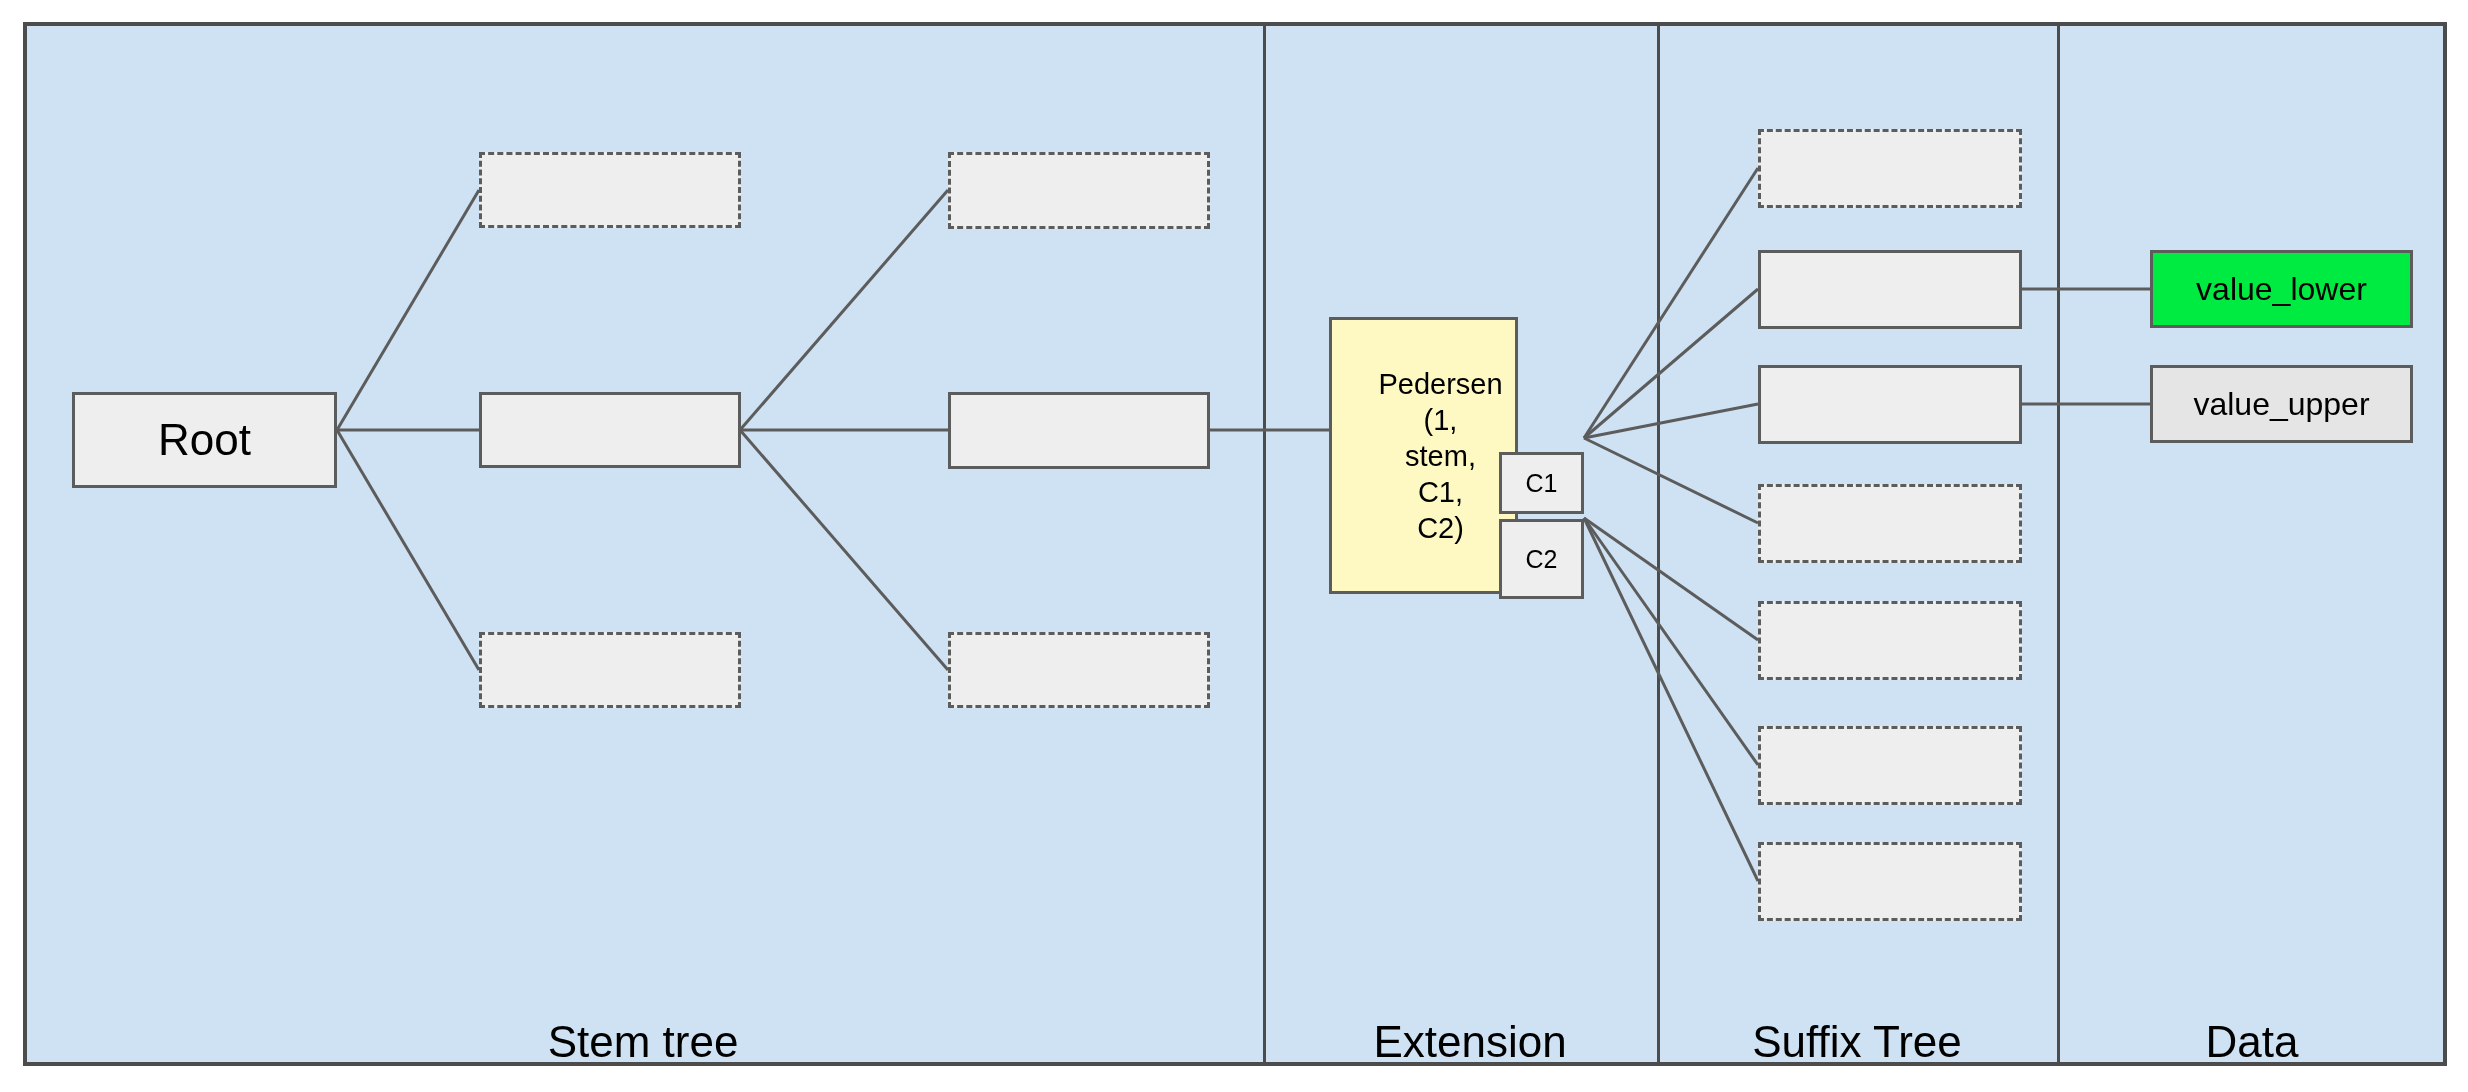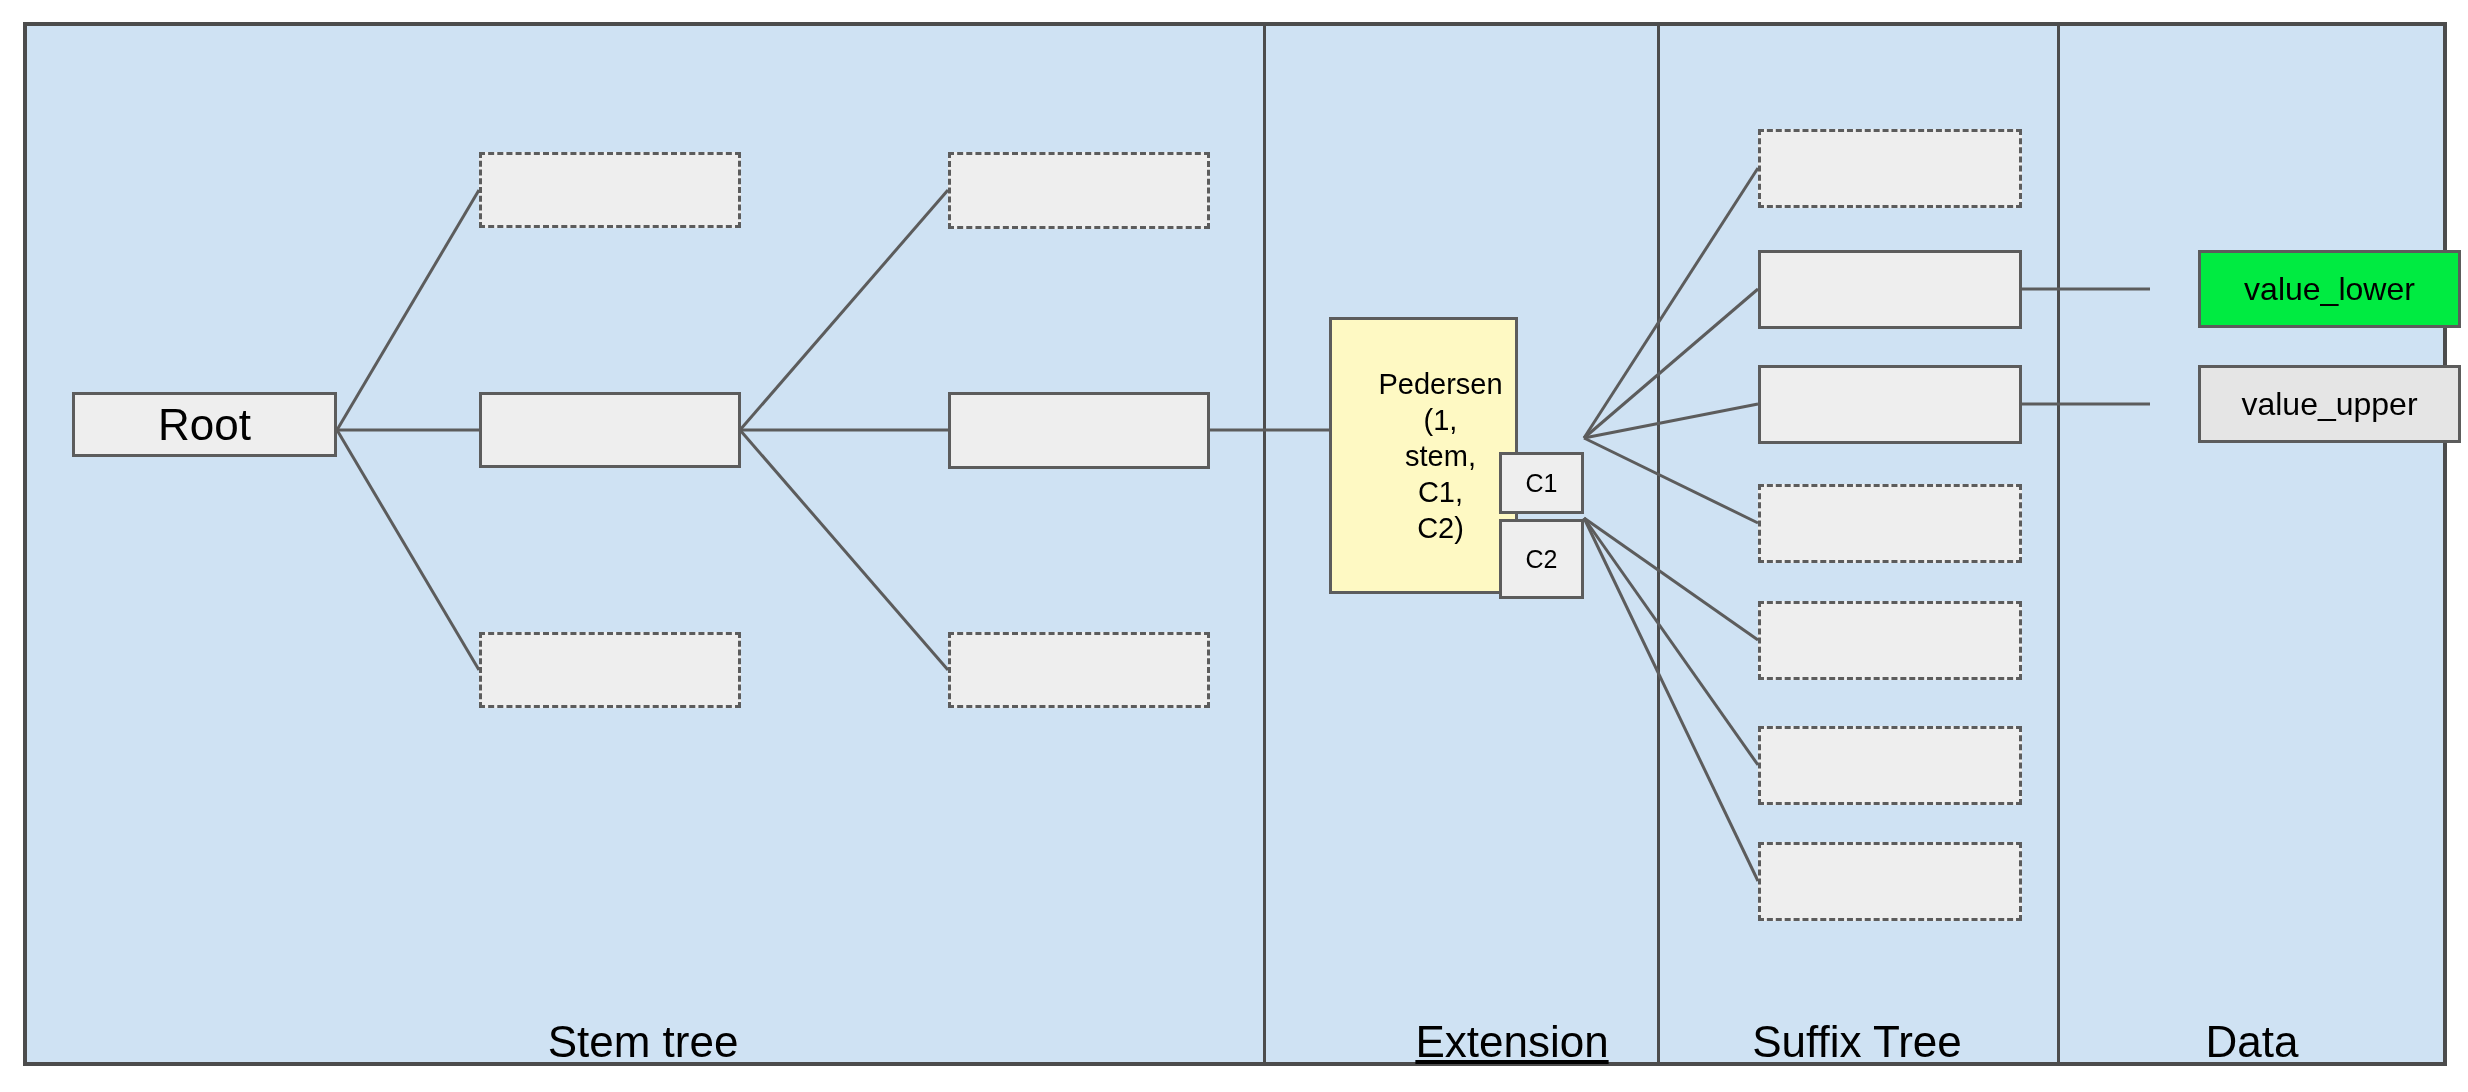--- a/index.html
+++ b/index.html
@@ -32,21 +32,21 @@
     text-align:center;
   }
   .node.dashed{border-style:dashed;}
   .node.root{font-size:44px;}
   .node.extension{
     background:#00ffff;
     font-size:29px;line-height:36px;
     white-space:pre-line;
   }
   .node.commit{font-size:25px;margin-top:45px;}
-  .node.leaf{background:#00eb41;font-size:32px;margin-left:48px;}
+  .node.leaf{background:#00eb41;font-size:32px;}
   .section-label{
     position:absolute;top:984px;height:60px;width:420px;
     display:flex;align-items:center;justify-content:center;
     font-size:44px;
     margin-top:28px;
   }
 </style>
 </head>
 <body>
 
@@ -70,21 +70,21 @@
     <line x1="1584" y1="438" x2="1758" y2="289"></line>
     <line x1="1584" y1="438" x2="1758" y2="404"></line>
     <line x1="1584" y1="438" x2="1758" y2="523"></line>
     <line x1="1584" y1="518" x2="1758" y2="640"></line>
     <line x1="1584" y1="518" x2="1758" y2="765"></line>
     <line x1="1584" y1="518" x2="1758" y2="881"></line>
     <line x1="2022" y1="289" x2="2150" y2="289"></line>
     <line x1="2022" y1="404" x2="2150" y2="404"></line>
   </svg>
 
-  <div class="node root" style="left:72px;top:392px;width:265px;height:65px;">Root</div>
+  <div class="node root" style="left:72px;top:392px;width:265px;height:96px;">Root</div>
 
   <div class="node dashed" style="left:479px;top:152px;width:262px;height:76px;"></div>
   <div class="node" style="left:479px;top:392px;width:262px;height:76px;"></div>
   <div class="node dashed" style="left:479px;top:632px;width:262px;height:76px;"></div>
 
   <div class="node dashed" style="left:948px;top:152px;width:262px;height:77px;"></div>
   <div class="node" style="left:948px;top:392px;width:262px;height:77px;"></div>
   <div class="node dashed" style="left:948px;top:632px;width:262px;height:76px;"></div>
 
   <div class="node extension" style="left: 1329px; top: 317px; width: 189px; height: 277px; background-color: #fef9c3; padding-left: 34px;">Pedersen
@@ -101,17 +101,17 @@
   <div class="node" style="left:1758px;top:365px;width:264px;height:79px;"></div>
   <div class="node dashed" style="left:1758px;top:484px;width:264px;height:79px;"></div>
   <div class="node dashed" style="left:1758px;top:601px;width:264px;height:79px;"></div>
   <div class="node dashed" style="left:1758px;top:726px;width:264px;height:79px;"></div>
   <div class="node dashed" style="left:1758px;top:842px;width:264px;height:79px;"></div>
 
   <div class="node leaf" style="left: 2150px; top: 250px; width: 263px; height: 78px; background-color: rgb(0, 235, 65);">value_lower</div>
   <div class="node leaf" style="left: 2150px; top: 365px; width: 263px; height: 78px; background-color: #e5e5e5;">value_upper</div>
 
   <div class="section-label" style="left:433px;">Stem tree</div>
-  <div class="section-label" style="left:1302px;text-decoration:underline;">Extension</div>
+  <div class="section-label" style="left:1260px;">Extension</div>
   <div class="section-label" style="left:1647px;">Suffix Tree</div>
   <div class="section-label" style="left:2042px;">Data</div>
 
 </div>
 
 </body></html>

